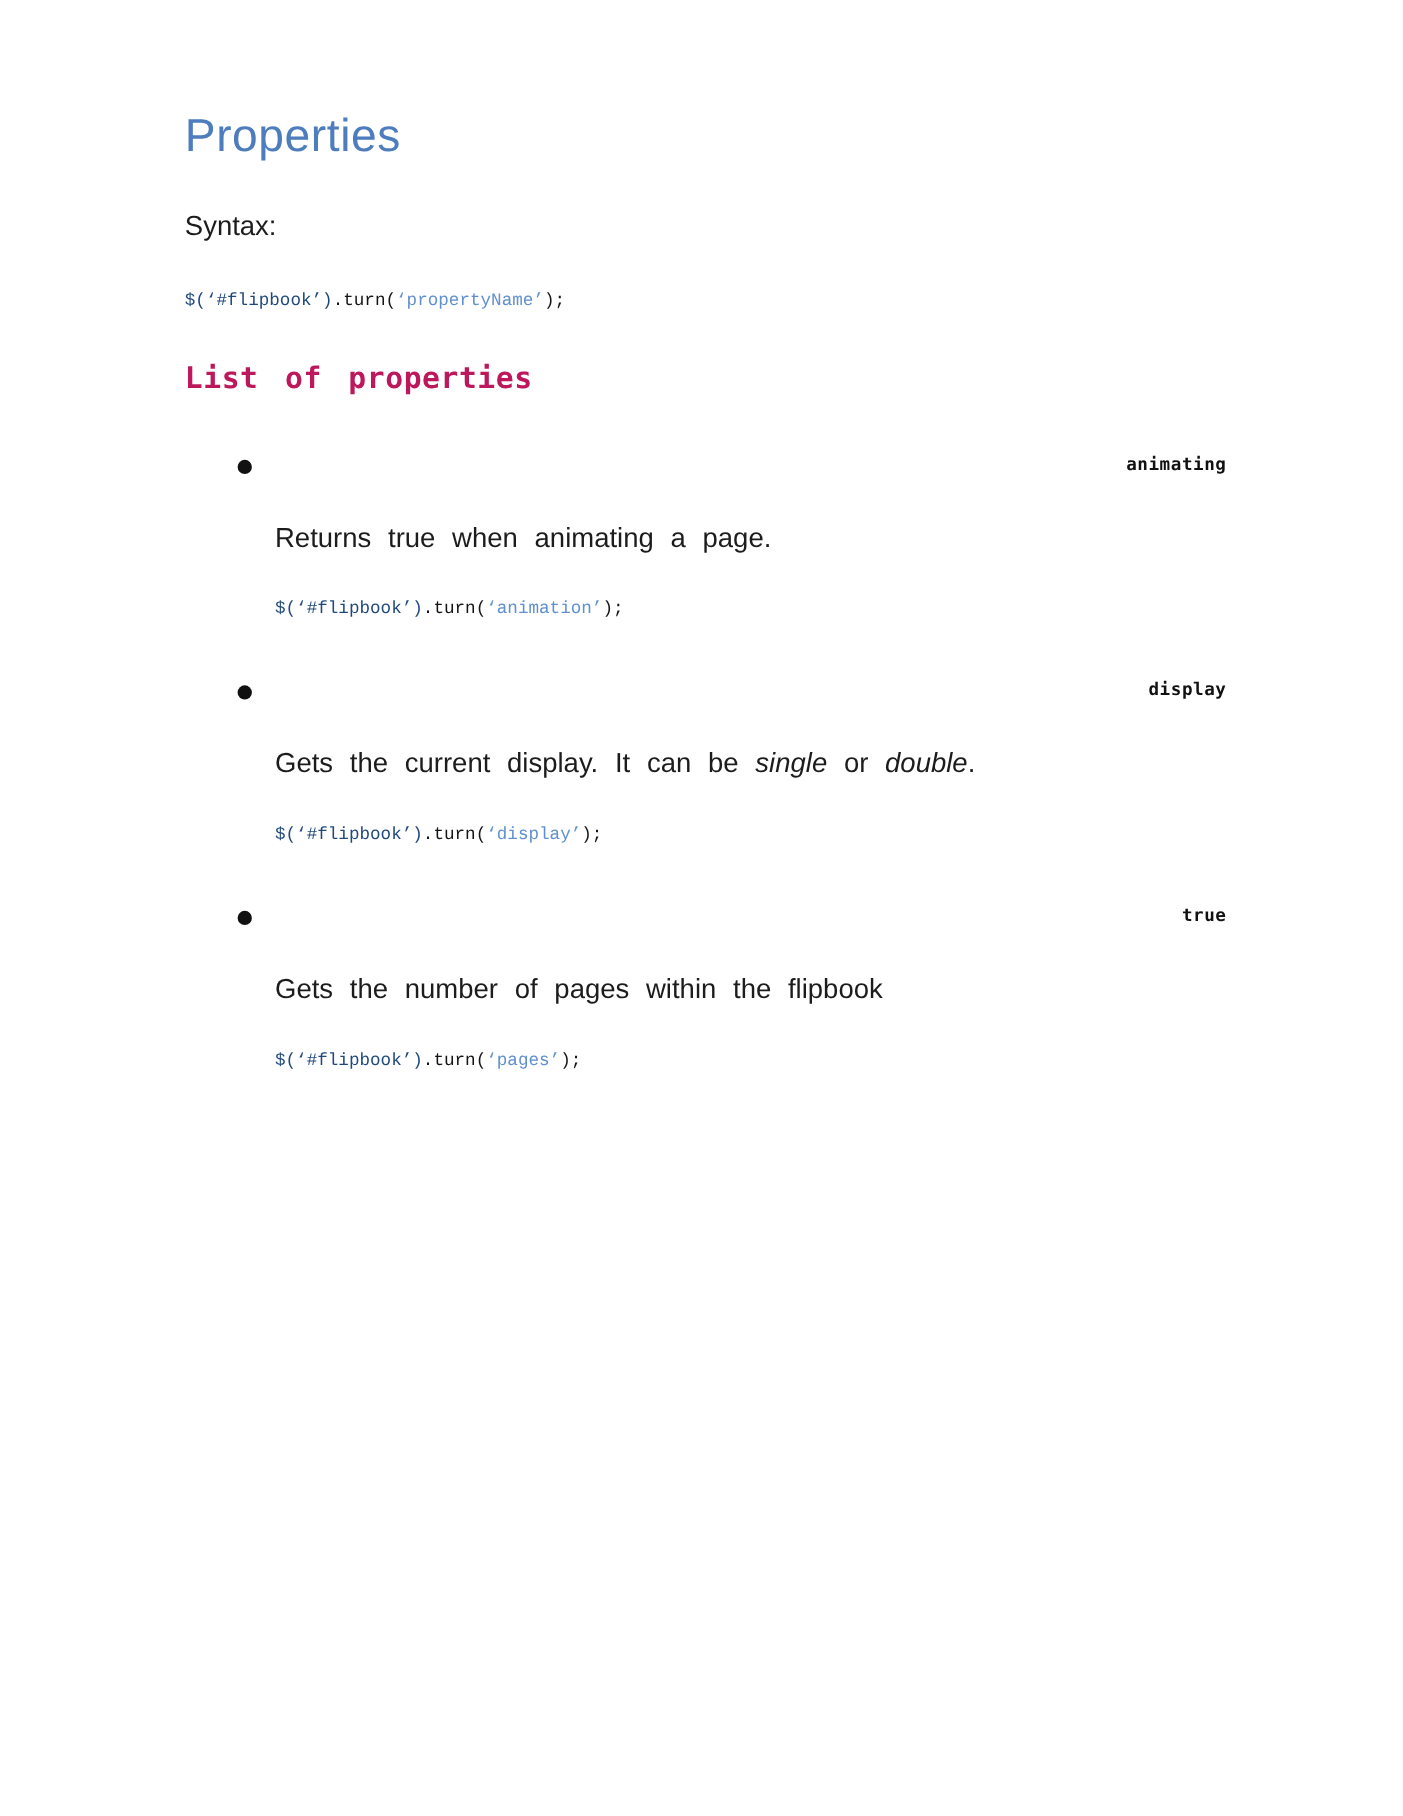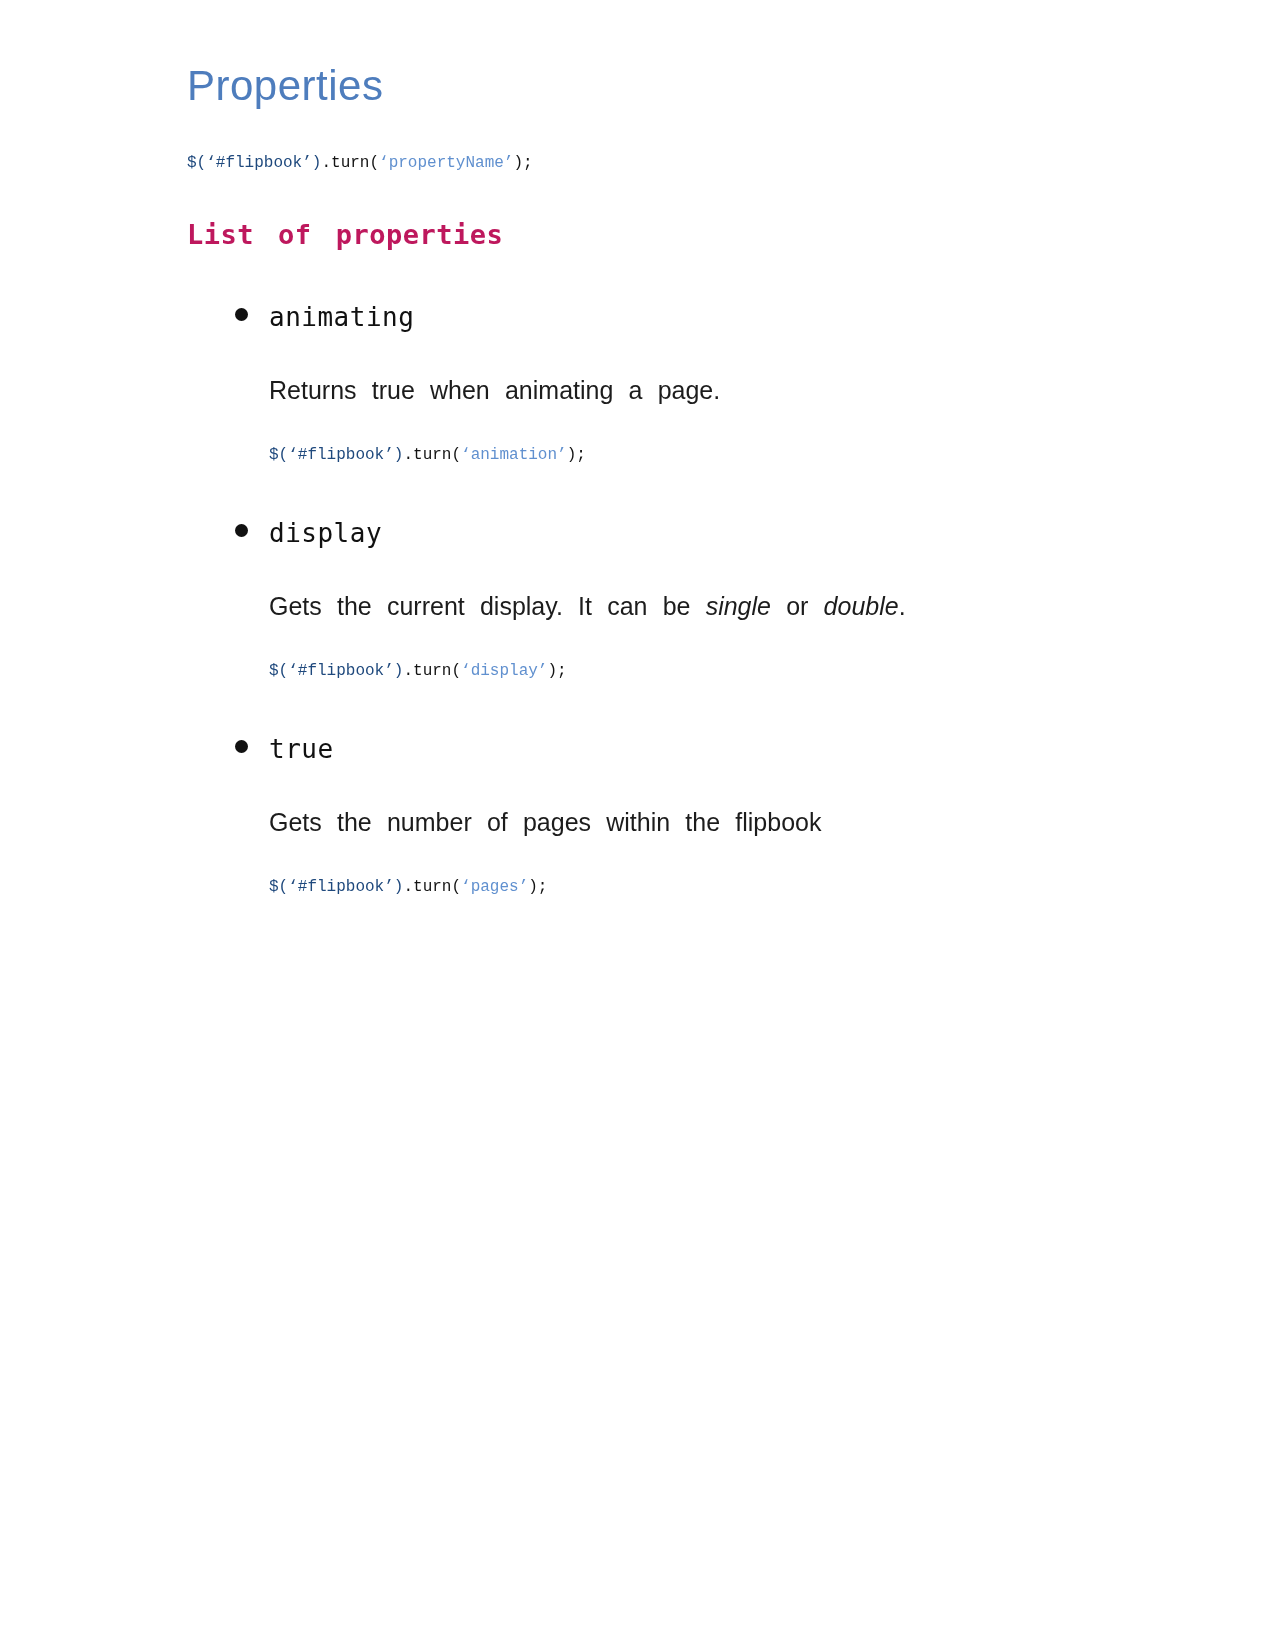--- a/index.html
+++ b/index.html
@@ -14,22 +14,21 @@
     padding: 0;
     background: #ffffff;
   }
   body {
     width: 1275px;
     min-height: 1651px;
     font-family: "Liberation Sans", sans-serif;
     color: var(--body-text);
   }
   .page {
-    padding: 63px 160px 60px 168px;
-    margin-left: 19px;
+    padding: 100px 160px 60px 168px;
   }
   .doc-title {
     font-family: "Liberation Sans", sans-serif;
     font-weight: 400;
     font-size: 42px;
     line-height: 1.1;
     color: var(--title-blue);
     letter-spacing: 0.5px;
     margin: 0 0 46px 0;
   }
@@ -63,26 +62,27 @@
     margin: 0 0 52px 0;
   }
   .prop-list {
     list-style: none;
     margin: 0;
     padding: 0 0 0 82px;
   }
   .prop-item { position: relative; }
   .prop-name {
     font-family: "DejaVu Sans Mono", monospace;
-    font-weight: 400;
-    font-size: 26px;
+    font-weight: 700;
+    font-size: 16px;
     letter-spacing: 0.5px;
     color: #111111;
     margin: 0 0 44px 0;
     position: relative;
+    text-align: right;
   }
   .bullet {
     position: absolute;
     left: -34px;
     top: 6px;
     width: 13px;
     height: 13px;
     border-radius: 50%;
     background: #111111;
     display: inline-block;
@@ -91,20 +91,21 @@
   .prop-desc i { font-style: italic; }
   .prop-item .code { margin: 0 0 54px 0; }
 </style>
 </head>
 <body>
 
 <div class="page">
 
   <h1 class="doc-title">Properties</h1>
 
+  <p class="body-text syntax-label">Syntax:</p>
 
   <p class="code"><span class="tok-selector">$(‘#flipbook’)</span><span class="tok-plain">.turn(</span><span class="tok-string">‘propertyName’</span><span class="tok-plain">);</span></p>
 
   <h2 class="list-heading">List of properties</h2>
 
   <ul class="prop-list">
 
     <li class="prop-item">
       <h3 class="prop-name"><span class="bullet"></span><span>animating</span></h3>
       <p class="body-text prop-desc"><span>Returns true when animating a page.</span></p>

